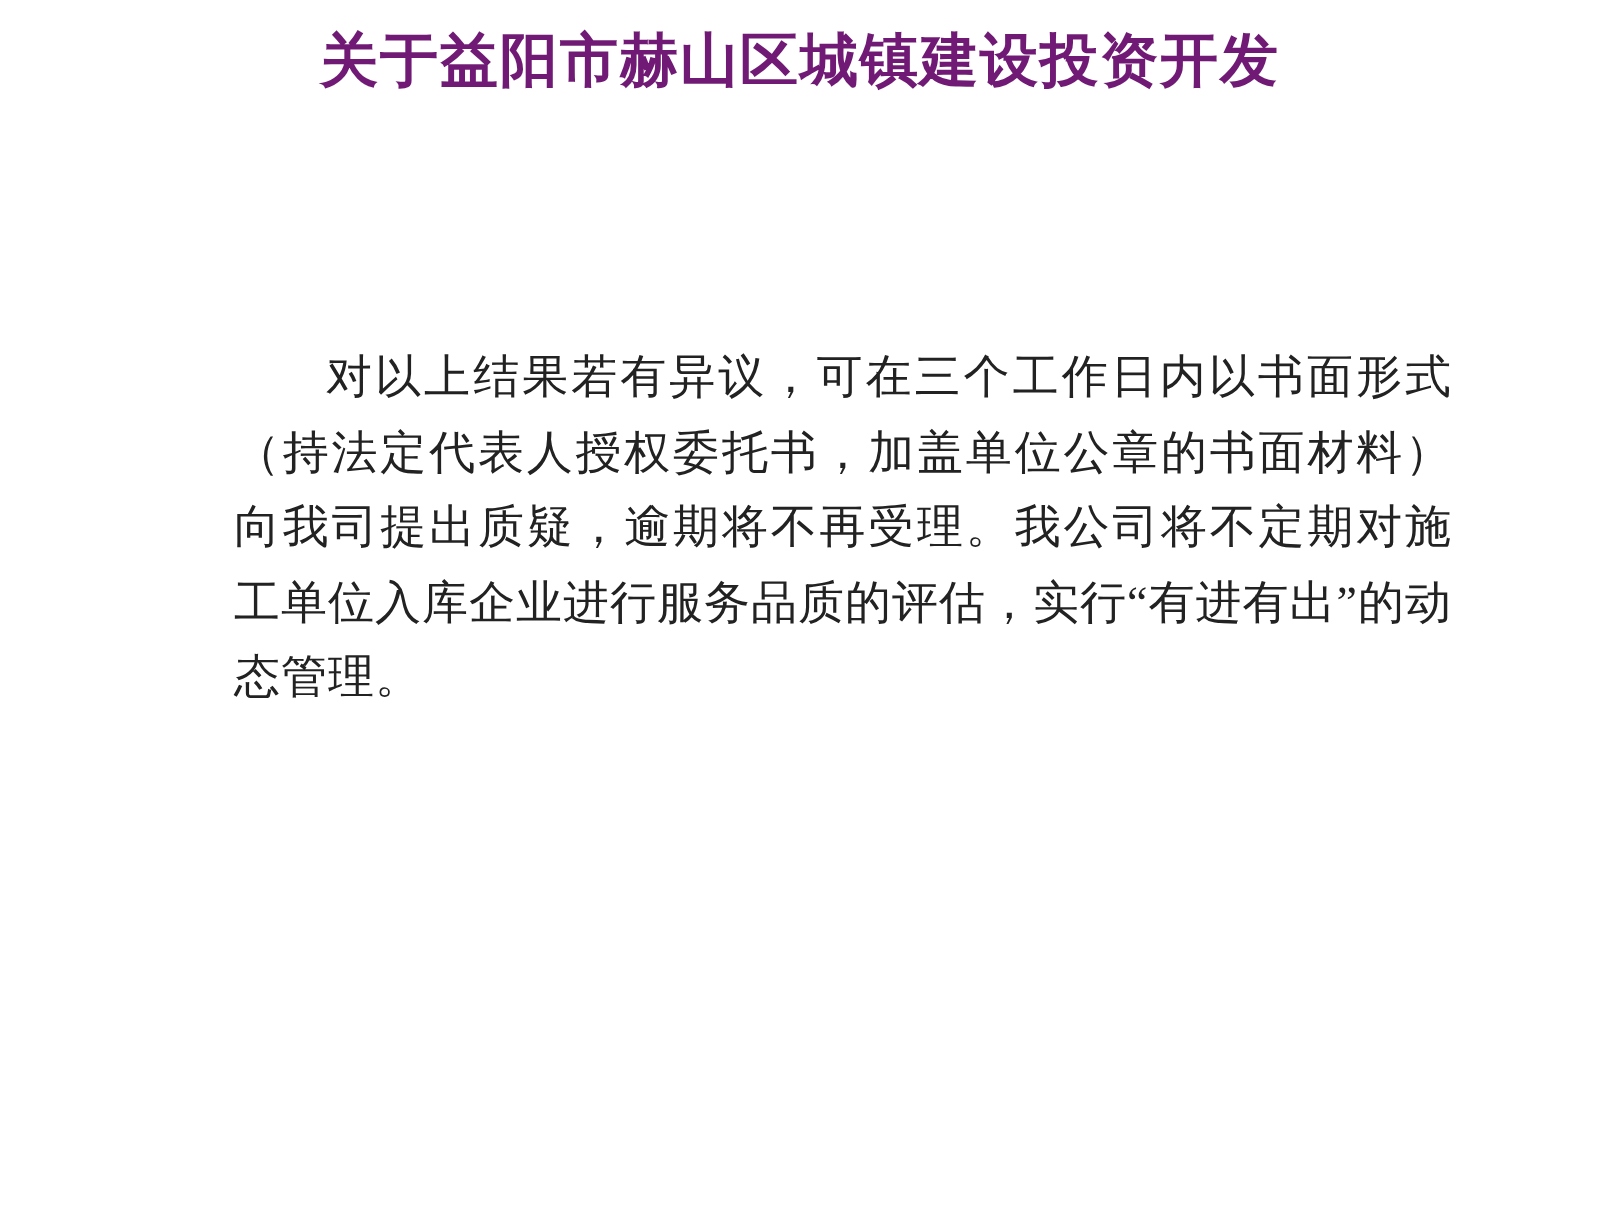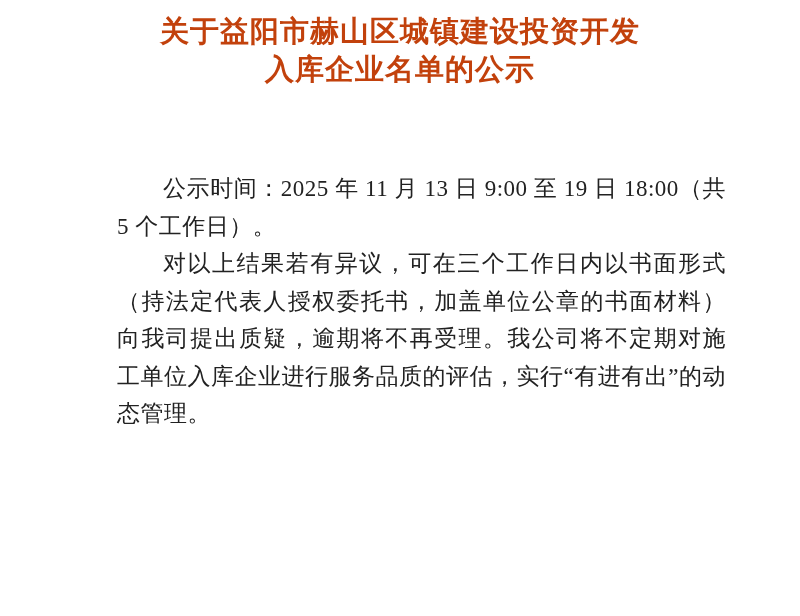--- a/index.html
+++ b/index.html
@@ -23,21 +23,21 @@
     padding: 0;
     position: absolute;
     top: 12px;
     left: 0;
     width: 800px;
     text-align: center;
     font-family: "Liberation Sans", sans-serif;
     font-weight: bold;
     font-size: 29px;
     line-height: 38px;
-    color: #c2410c;
+    color: #701a75;
     letter-spacing: 1px;
   }
   .doc-title .title-line {
     display: block;
   }
   .doc-body {
     position: absolute;
     top: 170px;
     left: 117px;
     width: 609px;
@@ -54,21 +54,19 @@
     text-indent: 2em;
   }
 </style>
 </head>
 <body>
 
 <div class="page">
 
   <h1 class="doc-title">
     <span class="title-line">关于益阳市赫山区城镇建设投资开发</span>
-    <span class="title-line">入库企业名单的公示</span>
   </h1>
 
   <div class="doc-body">
-    <p>公示时间：2025 年 11 月 13 日 9:00 至 19 日 18:00（共 5 个工作日）。</p>
     <p>对以上结果若有异议，可在三个工作日内以书面形式（持法定代表人授权委托书，加盖单位公章的书面材料）向我司提出质疑，逾期将不再受理。我公司将不定期对施工单位入库企业进行服务品质的评估，实行“有进有出”的动态管理。</p>
   </div>
 
 </div>
 
 </body></html>

